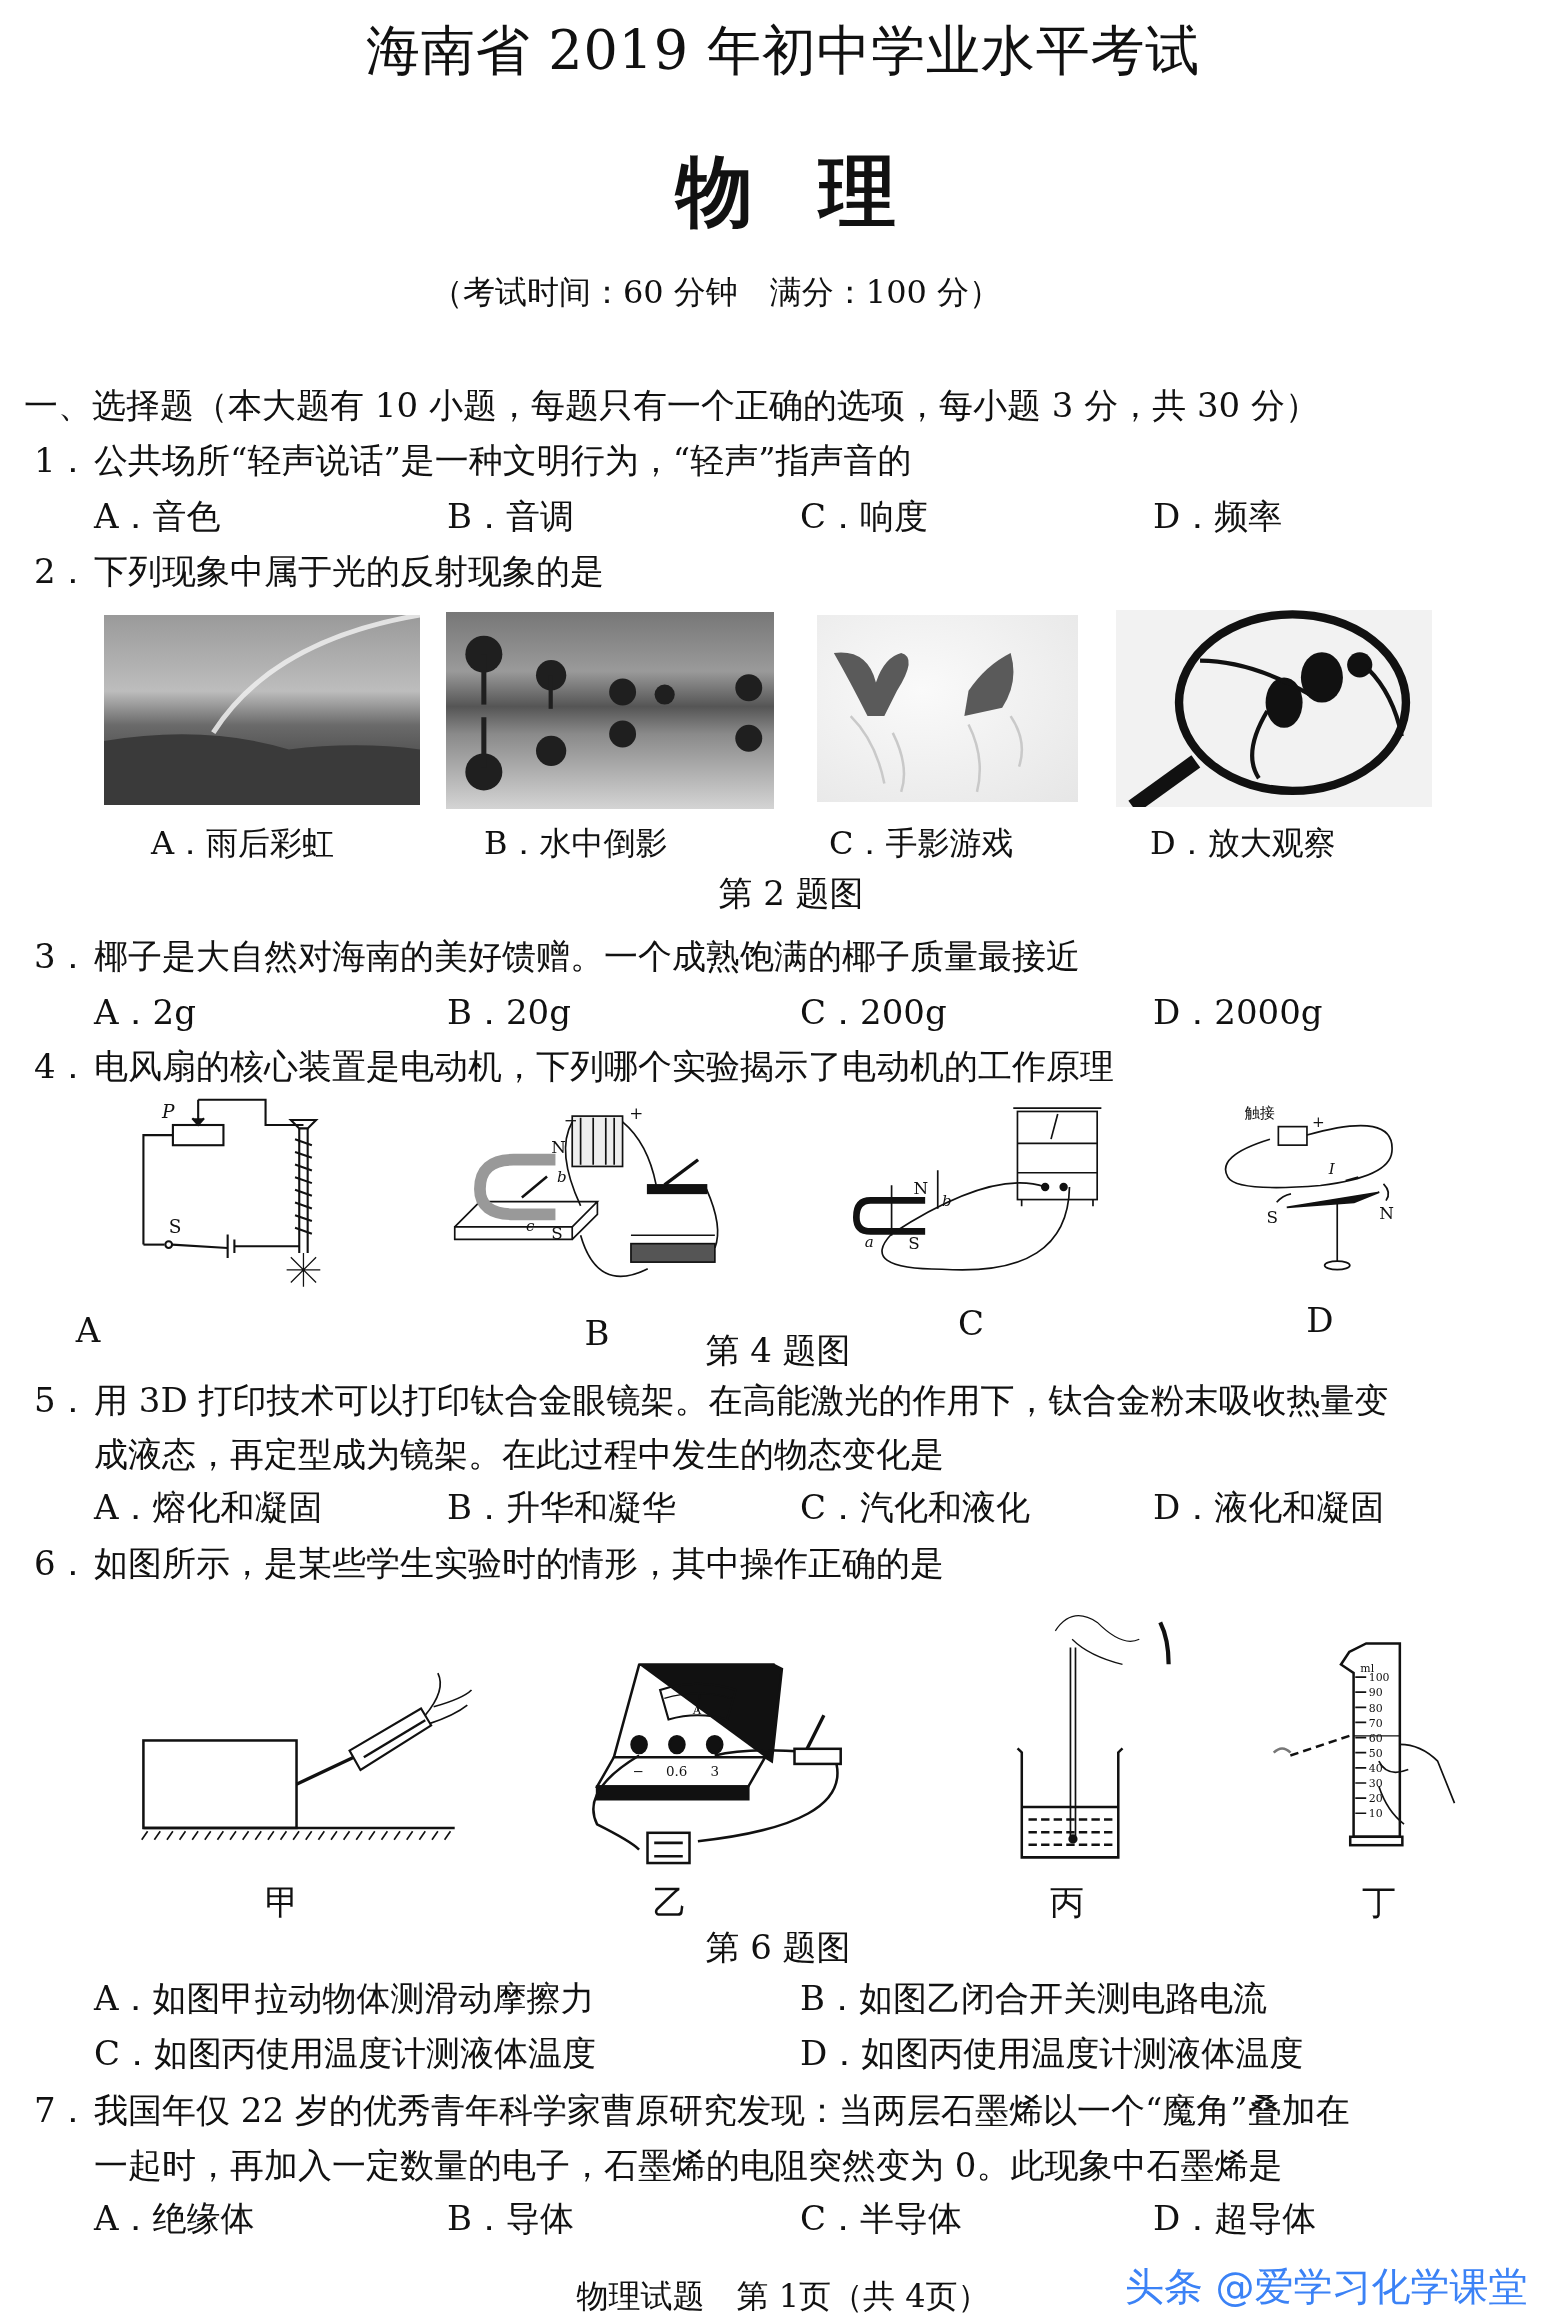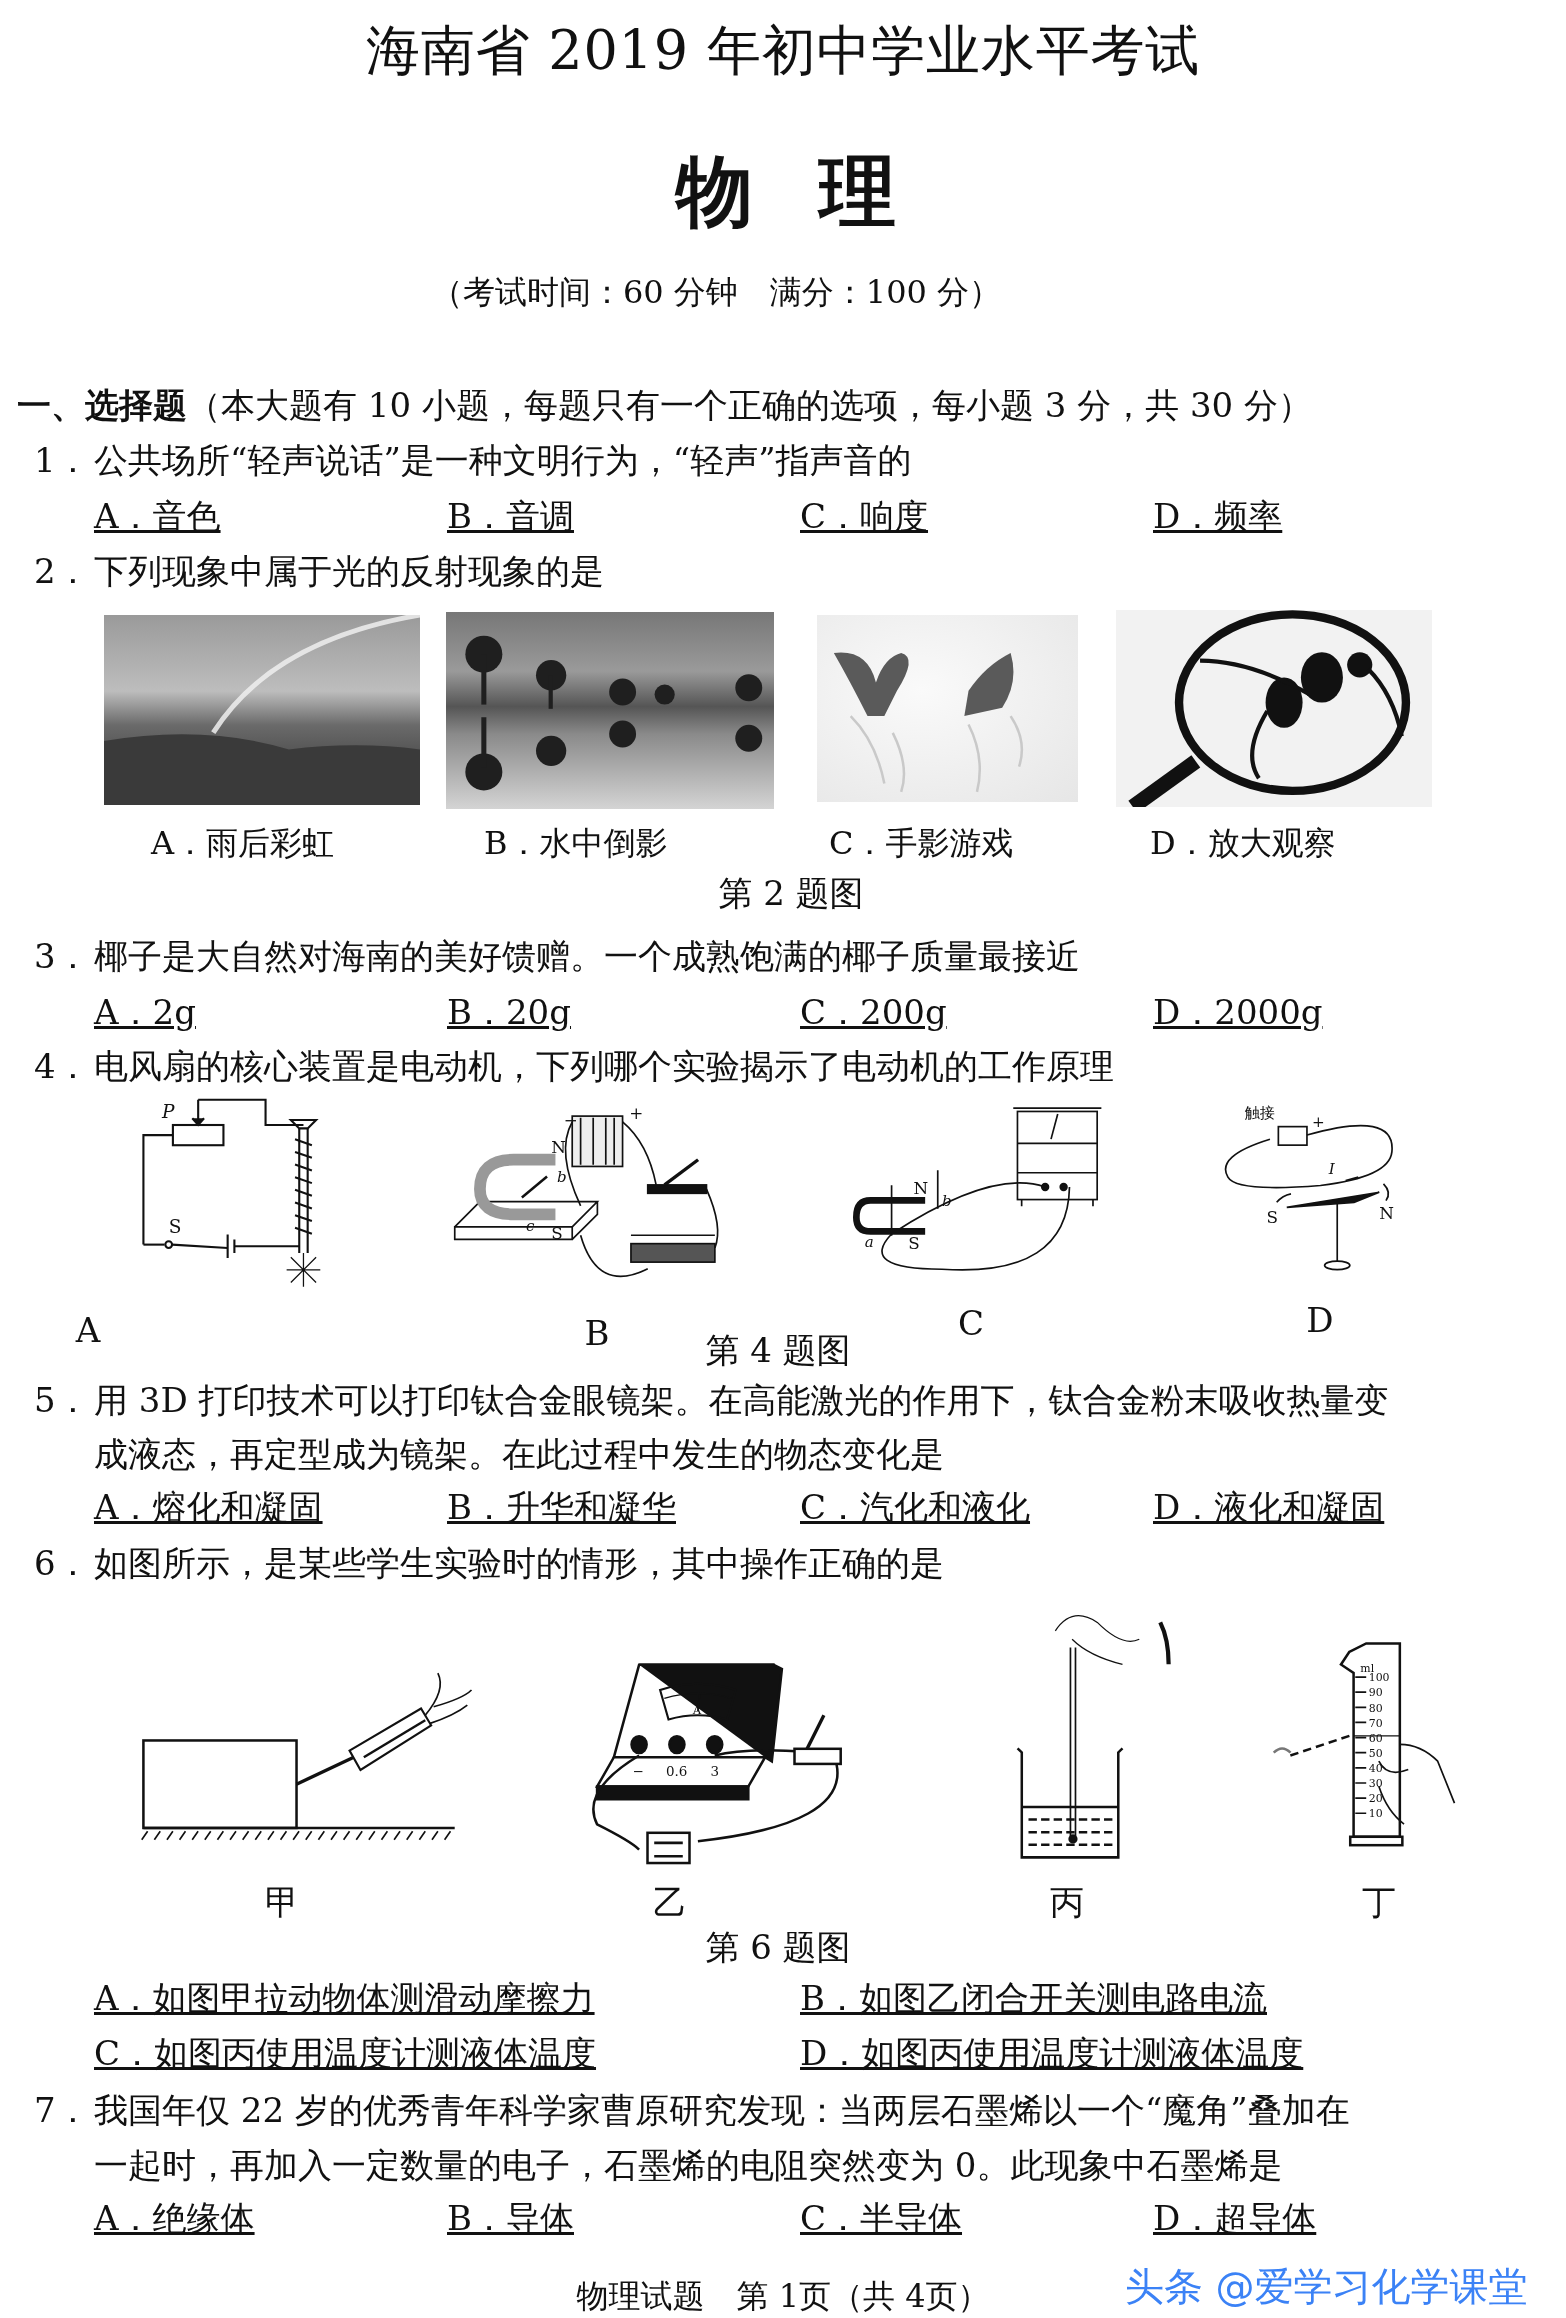--- a/index.html
+++ b/index.html
@@ -4,24 +4,24 @@
 <style>
   html,body{margin:0;padding:0;background:#fff;}
   body{width:1566px;height:2319px;position:relative;overflow:hidden;
        font-family:"DejaVu Serif","Liberation Serif",serif;color:#111;}
   .abs{position:absolute;}
   .title{left:0;width:1566px;top:15px;text-align:center;font-size:54px;letter-spacing:0.8px;}
   .subject{left:0;width:1566px;top:141px;text-align:center;font-size:77px;font-weight:bold;letter-spacing:66px;padding-left:72px;box-sizing:border-box;}
   .meta{left:0;width:1432px;top:271px;text-align:center;font-size:32px;}
   .line{font-size:34px;line-height:50px;white-space:nowrap;}
   .section{left:17px;top:380px;font-size:34px;}
-  .section b{font-weight:bold;}
+  .section b{font-weight:normal;margin-left:7px;}
   .q{left:34px;}
   .qtext{left:94px;}
-  .opt{font-size:34px;white-space:nowrap;text-decoration:underline;}
+  .opt{font-size:34px;white-space:nowrap;}
   .caption{font-size:32px;white-space:nowrap;text-align:left;}
   .figcap{font-size:34px;text-align:center;width:336px;}
   .photo{position:absolute;overflow:hidden;}
   .footer{left:0;width:1566px;top:2275px;text-align:center;font-size:32px;}
   .watermark{left:1125px;top:2260px;font-family:"DejaVu Sans","Liberation Sans",sans-serif;font-size:39px;color:#3b82f6;}
   svg{position:absolute;overflow:visible;}
 </style>
 </head>
 <body>
 

